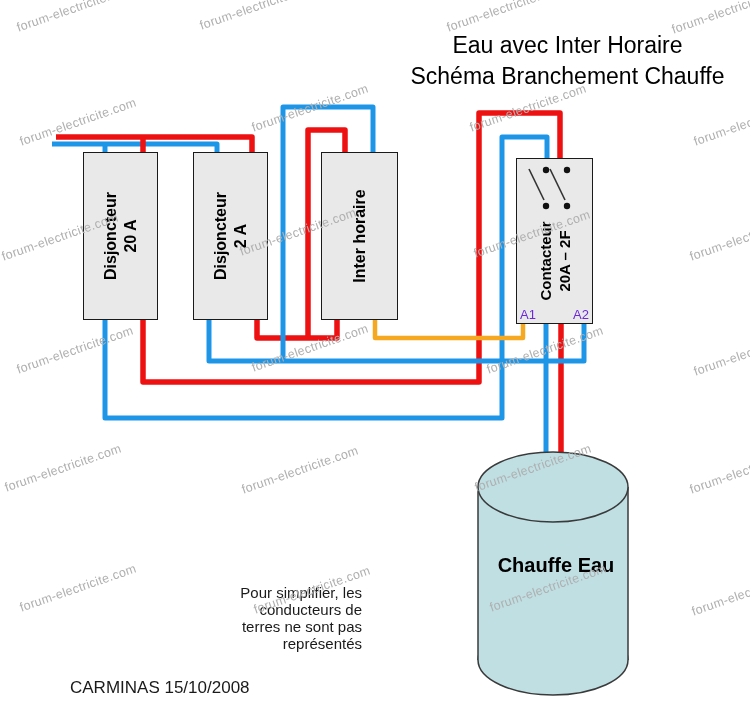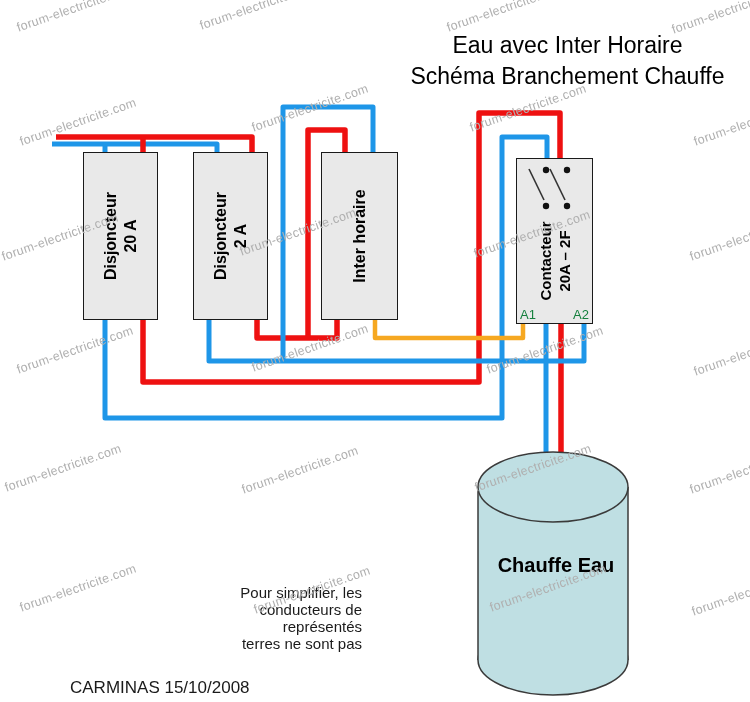--- a/index.html
+++ b/index.html
@@ -21,21 +21,21 @@
   .vlabel {
     transform:rotate(-90deg); white-space:nowrap; text-align:center;
     font-weight:bold; font-size:16px; line-height:20px; color:#000;
   }
   .contactor { flex-direction:column; align-items:stretch; justify-content:flex-start; }
   .switch-area { height:56px; flex:none; }
   .ctr-label-area { flex:1; display:flex; align-items:center; justify-content:center; }
   .ctr-label-area .vlabel { font-size:15px; line-height:19px; }
   .terminals {
     flex:none; display:flex; justify-content:space-between;
-    font-size:13px; color:#15803d; padding:0 3px 1px 3px;
+    font-size:13px; color:#6d28d9; padding:0 3px 1px 3px;
   }
 
   .tank-label {
     position:absolute; left:478px; top:554px; width:156px; text-align:center;
     font-weight:bold; font-size:20px; color:#000;
   }
 
   .note {
     position:absolute; left:152px; top:584px; width:210px; text-align:right;
     font-size:15px; line-height:17px; color:#1a1a1a;
@@ -125,22 +125,22 @@
       <span>A1</span>
       <span>A2</span>
     </div>
   </div>
 
   <div class="tank-label">Chauffe Eau</div>
 
   <div class="note">
     <div>Pour simplifier, les</div>
     <div>conducteurs de</div>
+    <div>terres ne sont pas</div>
     <div>représentés</div>
-    <div>terres ne sont pas</div>
   </div>
 
   <div class="credit">CARMINAS 15/10/2008</div>
 
   <div class="wm" style="left:75px;top:8px">forum-electricite.com</div>
   <div class="wm" style="left:258px;top:6px">forum-electricite.com</div>
   <div class="wm" style="left:505px;top:8px">forum-electricite.com</div>
   <div class="wm" style="left:730px;top:10px">forum-electricite.com</div>
 
   <div class="wm" style="left:78px;top:122px">forum-electricite.com</div>

